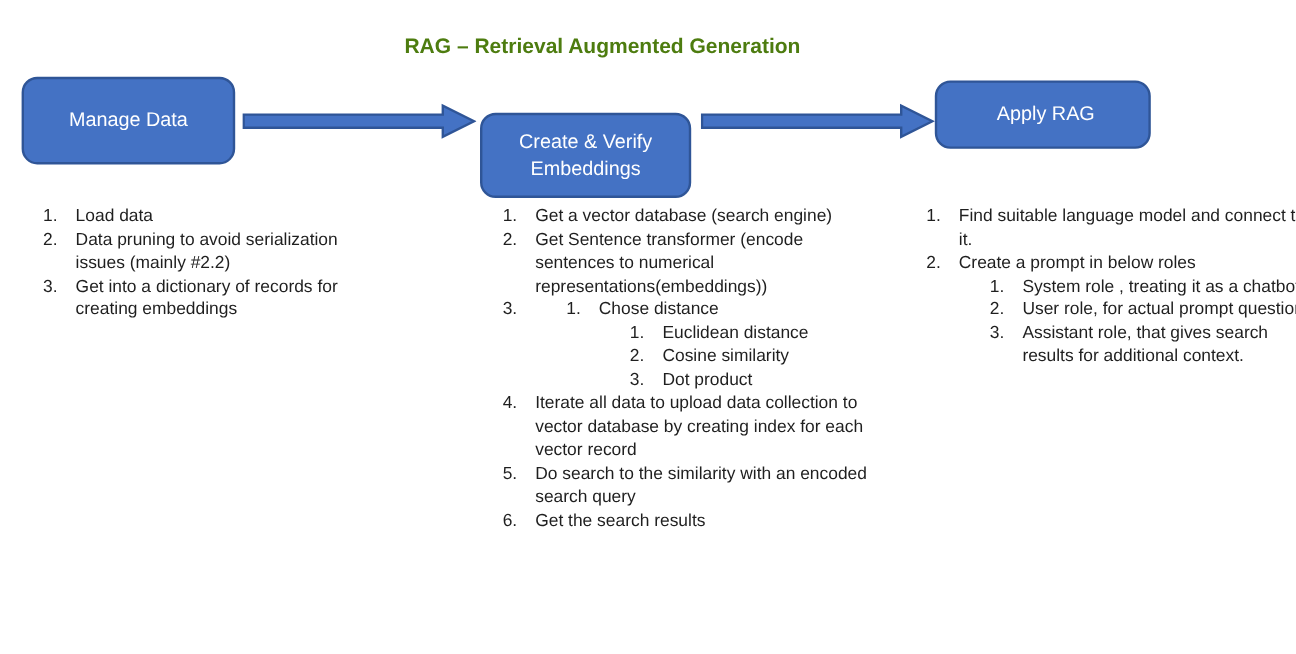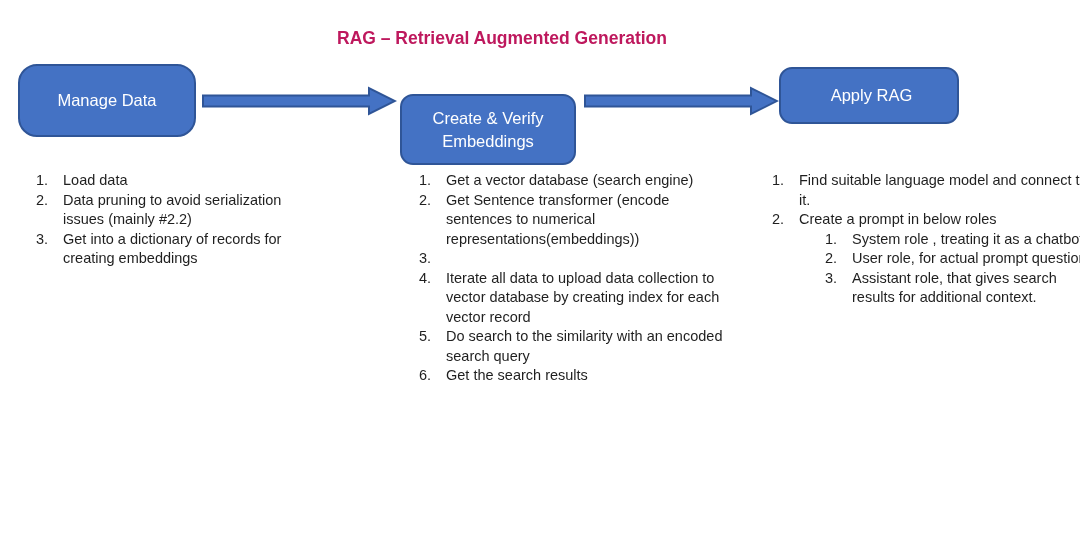--- a/index.html
+++ b/index.html
@@ -11,38 +11,38 @@
     position: relative;
     overflow: hidden;
   }
   .title {
     position: absolute;
     top: 28px;
     left: 502px;
     transform: translateX(-50%);
     font-size: 17.5px;
     font-weight: bold;
-    color: #be185d;
+    color: #4d7c0f;
     white-space: nowrap;
   }
   .stage-box {
     position: absolute;
     background: #4472C4;
     border: 2.5px solid #2F5597;
     border-radius: 13px;
     color: #ffffff;
     display: flex;
     align-items: center;
     justify-content: center;
     text-align: center;
     font-size: 16.5px;
     line-height: 1.35;
     padding: 4px 10px;
   }
-  .box-1 { left: 18px;  top: 64px; width: 178px; height: 73px; border-radius: 19px; }
+  .box-1 { left: 18px;  top: 64px; width: 178px; height: 73px; }
   .box-2 { left: 400px; top: 66px; width: 176px; height: 71px; margin-top: 28px; }
   .box-3 { left: 779px; top: 67px; width: 180px; height: 57px; padding-left: 15px; }
   .flow-arrow { position: absolute; top: 86px; width: 195px; height: 30px; }
   .arrow-1 { left: 202px; }
   .arrow-2 { left: 584px; }
   .steps-col {
     position: absolute;
     top: 171px;
     font-size: 14.5px;
     line-height: 19.5px;
@@ -87,21 +87,27 @@
     <ol class="steps">
       <li><span>Load data</span></li>
       <li><span>Data pruning to avoid serialization issues (mainly #2.2)</span></li>
       <li><span>Get into a dictionary of records for creating embeddings</span></li>
     </ol>
   </div>
 <div class="steps-col col-2">
     <ol class="steps">
       <li><span>Get a vector database (search engine)</span></li>
       <li><span>Get Sentence transformer (encode sentences to numerical representations(embeddings))</span></li>
-      <li></li>
+      <li><ol class="steps">
+          <li><span>Chose distance</span><ol class="steps">
+              <li><span>Euclidean distance</span></li>
+              <li><span>Cosine similarity</span></li>
+              <li><span>Dot product</span></li>
+            </ol></li>
+        </ol></li>
       <li><span>Iterate all data to upload data collection to vector database by creating index for each vector record</span></li>
       <li><span>Do search to the similarity with an encoded search query</span></li>
       <li><span>Get the search results</span></li>
     </ol>
   </div>
 <div class="steps-col col-3">
     <ol class="steps">
       <li><span>Find suitable language model and connect to it.</span></li>
       <li><span>Create a prompt in below roles</span><ol class="steps">
           <li><span>System role , treating it as a chatbot</span></li>

